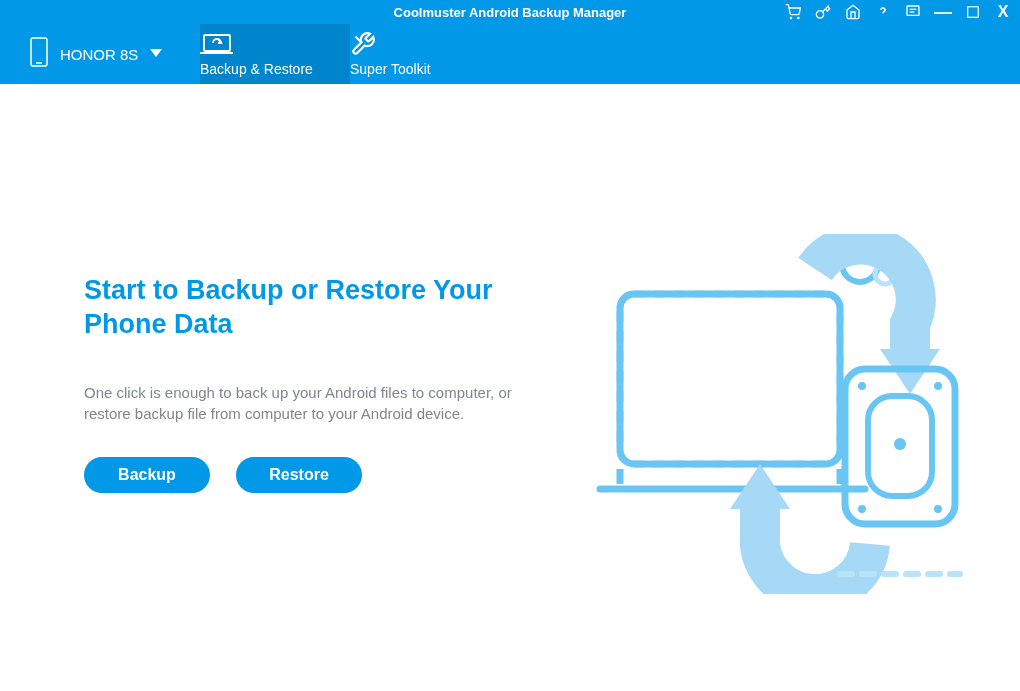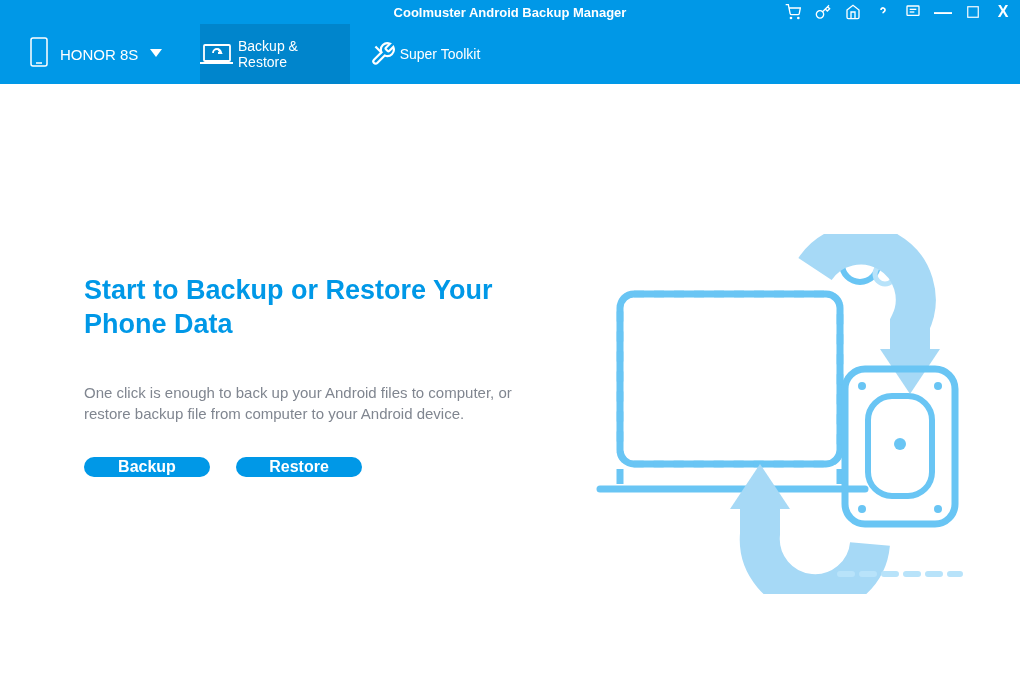--- a/index.html
+++ b/index.html
@@ -57,21 +57,21 @@
     min-width: 200px;
   }
   .device-name {
     font-size: 15px;
     font-weight: 400;
     text-align: center;
   }
   .nav-tab {
     width: 150px;
     display: flex;
-    align-items: center;
+    flex-direction: column;
     justify-content: center;
     color: #ffffff;
     gap: 4px;
     cursor: pointer;
     font-size: 14px;
   }
   .nav-tab.active {
     background: #0085cc;
   }
   .nav-tab .icon { height: 26px; display:flex; align-items:center; }
@@ -103,21 +103,21 @@
   .button-row {
     display: flex;
     gap: 26px;
   }
   .action-btn {
     background: #0098e7;
     color: #ffffff;
     border: none;
     border-radius: 18px;
     width: 126px;
-    height: 20px;
+    height: 36px;
     font-size: 16px;
     font-weight: 600;
     cursor: pointer;
   }
   .illustration {
     position: absolute;
     right: 50px;
     top: 150px;
     width: 380px;
     height: 360px;

